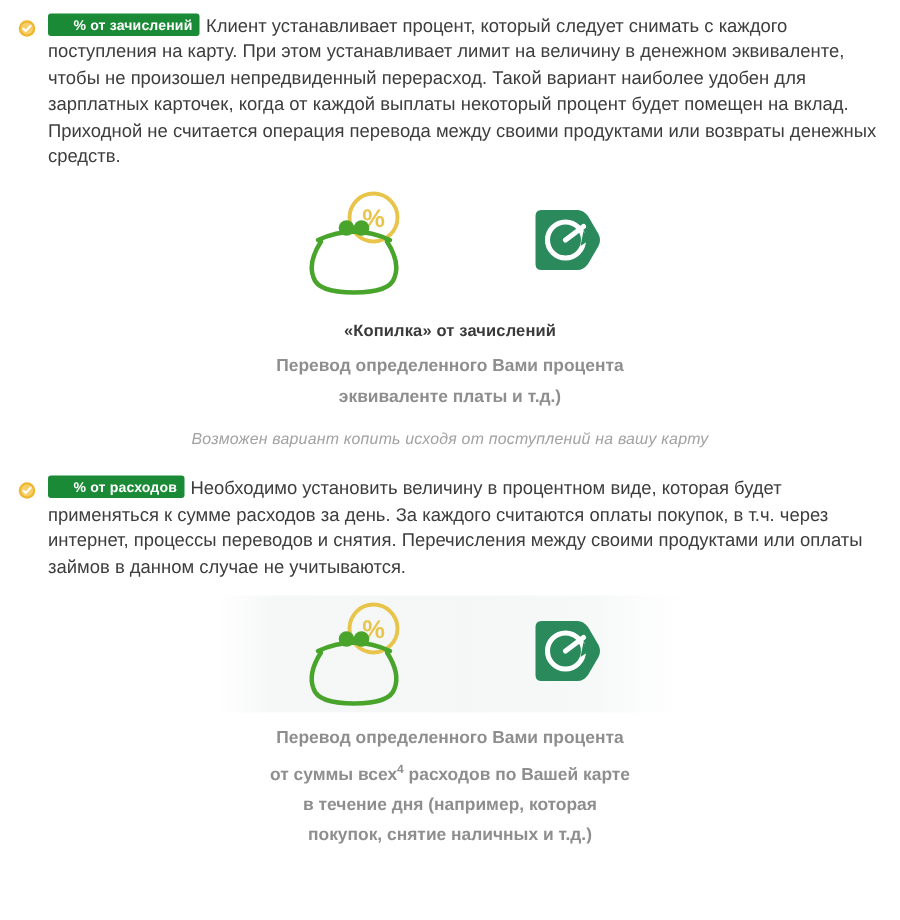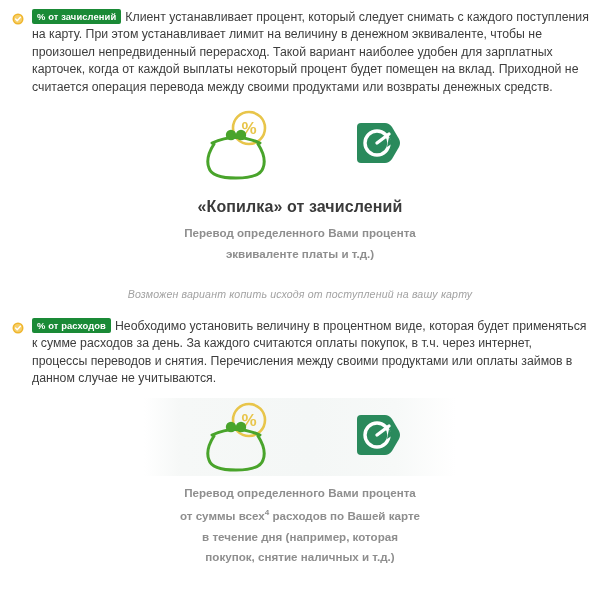--- a/index.html
+++ b/index.html
@@ -45,21 +45,21 @@
     text-align: left;
   }
 
   .badge {
     display: inline-block;
     background: #1a8a36;
     color: #ffffff;
     font-weight: bold;
     font-size: 9.4px;
     line-height: 11px;
-    padding: 2px 5px 2px 5px;
+    padding: 2px 5px 2px 17px;
     border-radius: 2px;
     vertical-align: 1px;
     margin-right: 4px;
     white-space: nowrap;
     letter-spacing: 0.1px;
   }
 
   
   .figure {
     width: 100%;
@@ -81,38 +81,38 @@
         #f7f9f8 66%, #ffffff 76%, #ffffff 100%);
   }
 
   .purse-wrap { width: 92px; height: 74px; position: relative; }
   .purse-wrap svg { display: block; }
 
   .sber-wrap { width: 56px; height: 56px; }
   .sber-wrap svg { display: block; }
 
   .fig-title {
-    font-size: 16px;
+    font-size: 11px;
     font-weight: bold;
     color: #3a3a3a;
     margin-top: 14px;
     letter-spacing: 0.1px;
   }
 
   .fig-lines {
     margin-top: 7px;
     font-size: 11.6px;
     line-height: 20.5px;
     color: #8e8e8e;
   }
   .fig-lines div { white-space: pre; font-weight: bold; }
   .fig-lines sup { font-size: 8px; vertical-align: super; }
 
   .fig-caption {
-    margin-top: 24px;
+    margin-top: 12px;
     font-size: 10.6px;
     font-style: italic;
     color: #a2a2a2;
     letter-spacing: 0.15px;
   }
 
   
   #section-deposits .para-block { padding-top: 9px; }
   #section-deposits .figure { margin-top: 10px; }
   #section-expenses .para-block { padding-top: 0px; }

